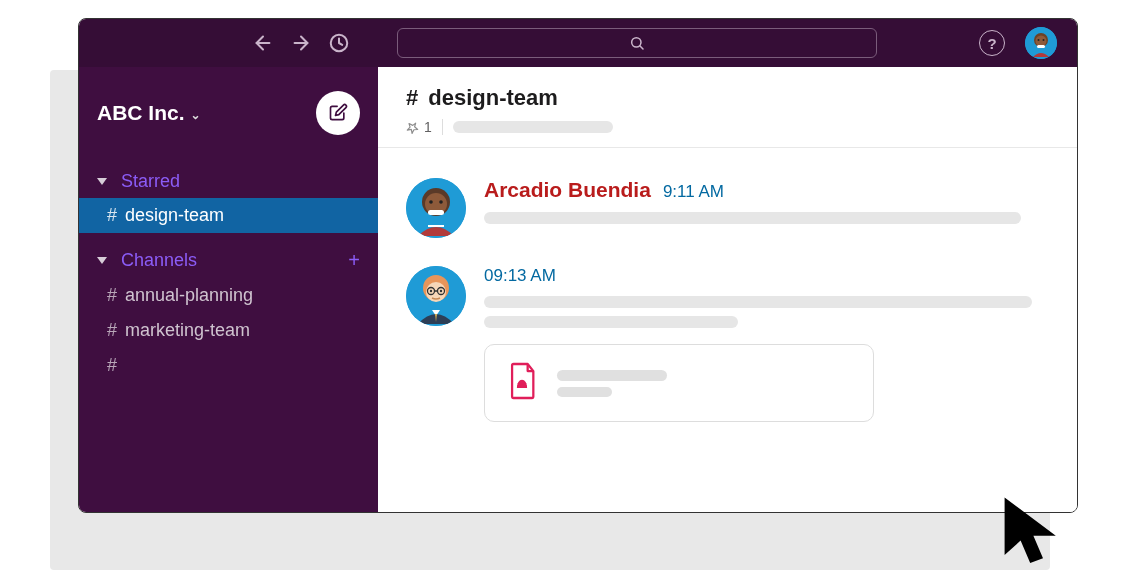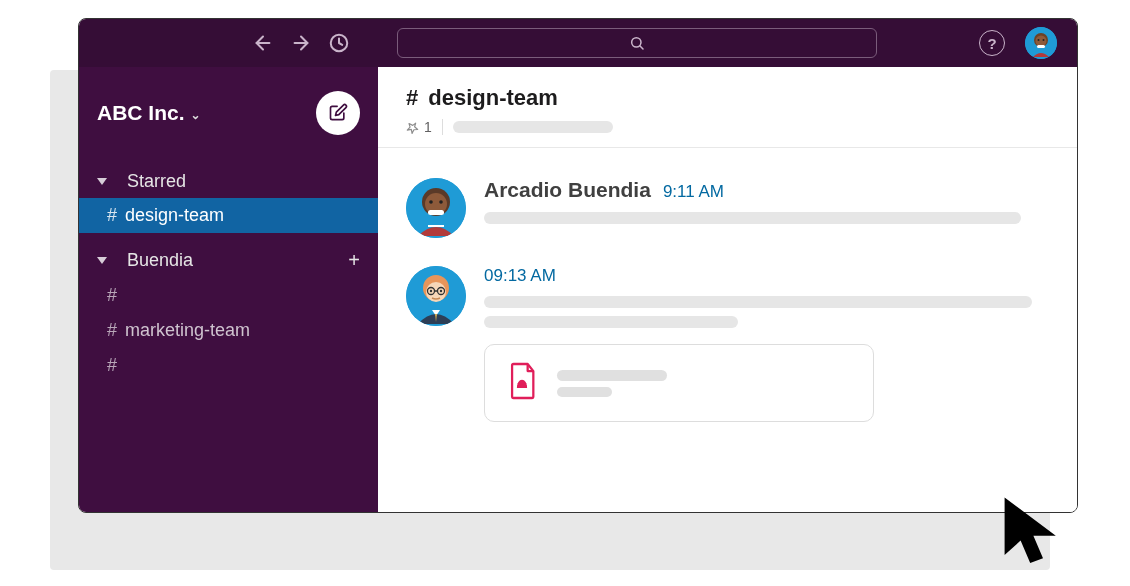--- a/index.html
+++ b/index.html
@@ -113,22 +113,22 @@
       color: #3f0e40;
     }
     .section {
       margin-top: 10px;
     }
     .section-header {
       display: flex;
       align-items: center;
       padding: 6px 18px;
       font-size: 18px;
-      color: #e5e5e5;
-      gap: 20px;
+      color: #8b5cf6;
+      gap: 14px;
     }
     .section-header .plus { margin-left: auto; font-size: 20px; font-weight: 300; }
     .caret {
       width: 0; height: 0;
       border-left: 5px solid transparent;
       border-right: 5px solid transparent;
       border-top: 7px solid #d7cdd8;
     }
     .channel-item {
       padding: 7px 18px 7px 28px;
@@ -187,21 +187,21 @@
       width: 60px; height: 60px; border-radius: 50%;
       background: #1f9bd6;
       flex-shrink: 0;
       overflow: hidden;
     }
     .msg-body { flex: 1; }
     .msg-head {
       display: flex; align-items: baseline; gap: 12px;
       margin-bottom: 10px;
     }
-    .msg-author { font-size: 21px; font-weight: 800; color: #404040; }
+    .msg-author { font-size: 21px; font-weight: 800; color: #b91c1c; }
     .msg-time { font-size: 17px; color: #0369a1; }
     .msg-lines .placeholder-bar { margin: 8px 0; }
     .attachment {
       margin-top: 16px;
       border: 1px solid #ddd;
       border-radius: 10px;
       padding: 16px 20px;
       display: flex;
       align-items: center;
       gap: 18px;
@@ -290,25 +290,26 @@
         </div>
         <div class="channel-item active">
           <span class="hash">#</span>
           <span>design-team</span>
         </div>
       </div>
 
       <div class="section">
         <div class="section-header">
           <span class="caret"></span>
-          <span>Buendia</span>
+          <span>Channels</span>
           <span class="plus">+</span>
         </div>
         <div class="channel-item">
           <span class="hash">#</span>
+          <span>annual-planning</span>
         </div>
         <div class="channel-item">
           <span class="hash">#</span>
           <span>marketing-team</span>
         </div>
         <div class="channel-item">
           <span class="hash">#</span>
         </div>
       </div>
     </div>

